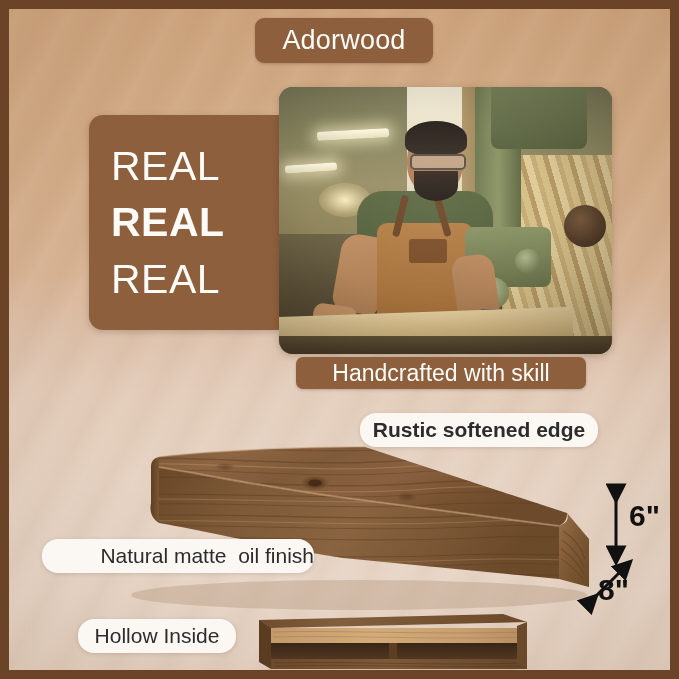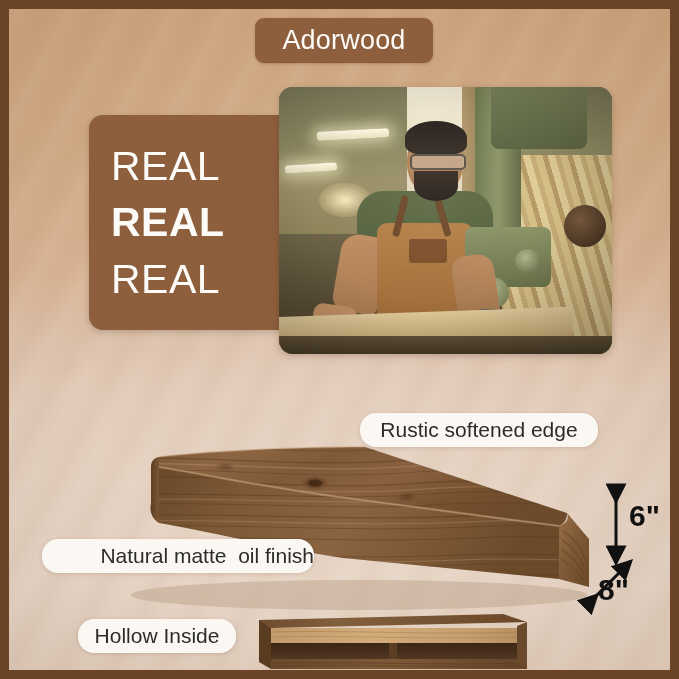--- a/index.html
+++ b/index.html
@@ -300,21 +300,21 @@
     background: #fbf8f4;
     border-radius: 16px;
     display: flex;
     align-items: center;
     justify-content: center;
     color: #2c2c2c;
     font-size: 21px;
     white-space: pre;
     box-shadow: 0 1px 4px rgba(90,60,35,0.18);
   }
-  .pill-edge   { left: 351px; top: 404px; width: 238px; height: 34px; }
+  .pill-edge   { left: 351px; top: 404px; width: 238px; height: 34px; font-weight: bold; }
   .pill-finish { left: 33px;  top: 530px; width: 272px; height: 34px; justify-content: flex-end; }
   .pill-hollow { left: 69px;  top: 610px; width: 158px; height: 34px; }
 
   
   .beam {
     position: absolute;
     left: 88px;
     top: 418px;
     width: 500px;
     height: 185px;
@@ -398,20 +398,23 @@
       <div class="ph-blade"></div>
       <div class="ph-arm-r"></div>
       <div class="ph-watch"></div>
       <div class="ph-hand-r"></div>
       <div class="ph-plank"></div>
       <div class="ph-bench"></div>
       <div class="photo-shade"></div>
     </div>
   </div>
 
+  <div class="badge-caption">
+    <span>Handcrafted with skill</span>
+  </div>
 
   <div class="beam">
     <svg viewBox="0 0 500 185" xmlns="http://www.w3.org/2000/svg">
       <defs>
         <linearGradient id="topFace" x1="0" y1="0" x2="1" y2="0.45">
           <stop offset="0%" stop-color="#7a5536"></stop>
           <stop offset="18%" stop-color="#8d6542"></stop>
           <stop offset="40%" stop-color="#7f5a39"></stop>
           <stop offset="62%" stop-color="#8a6140"></stop>
           <stop offset="85%" stop-color="#76512f"></stop>

